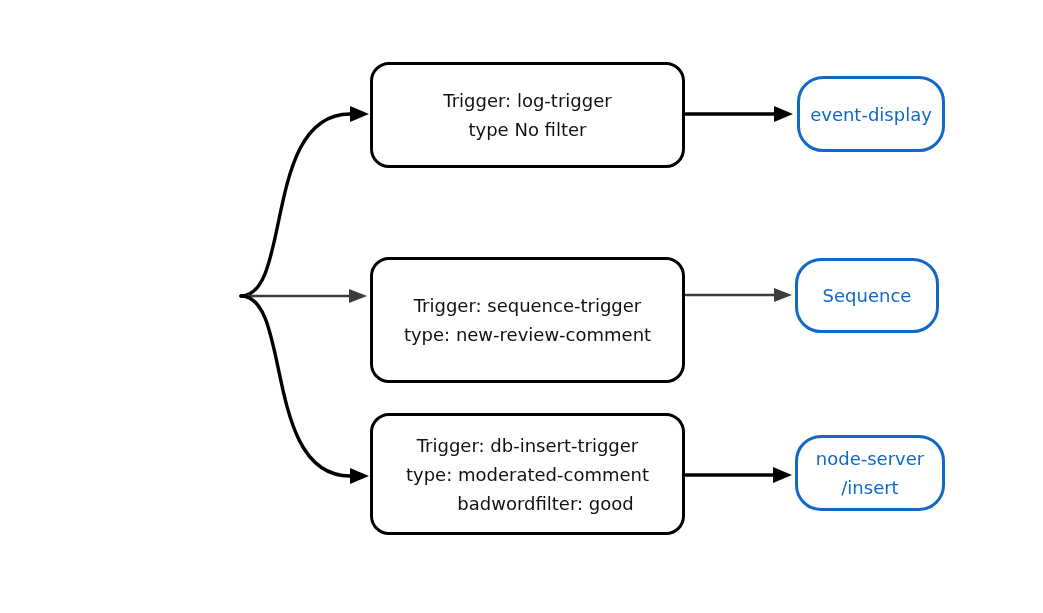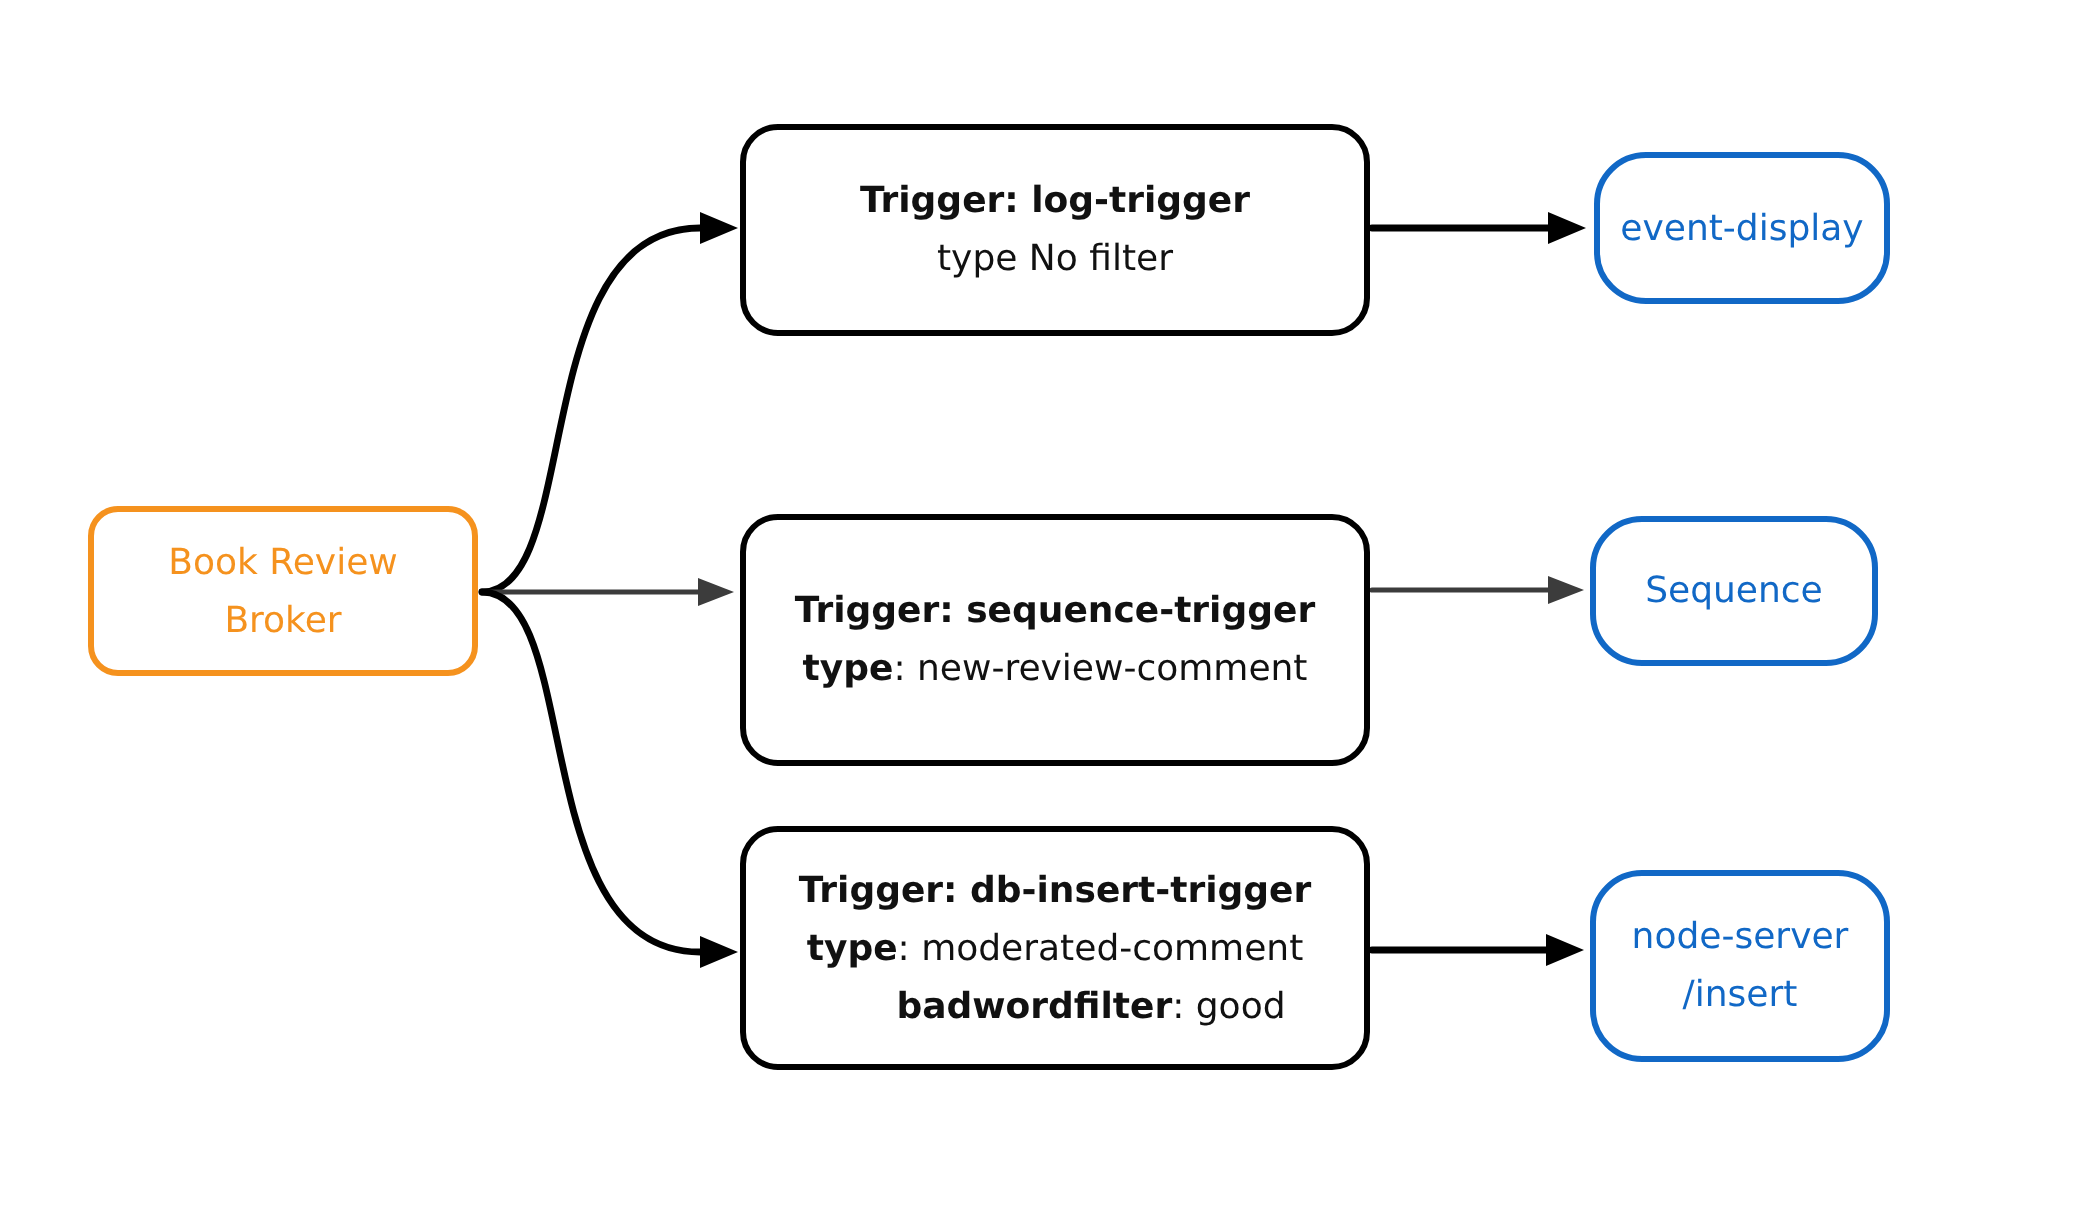--- a/index.html
+++ b/index.html
@@ -48,22 +48,22 @@
   .trigger-1{top:62px;height:106px;}
   .trigger-2{top:257px;height:126px;}
   .trigger-3{top:413px;height:122px;}
   .sink{
     border:3px solid var(--blue);
     border-radius:26px;
     color:var(--blue);
   }
   .sink-1{left:797px;top:76px;width:148px;height:76px;}
   .sink-2{left:795px;top:258px;width:144px;height:75px;}
-  .sink-3{left:795px;top:435px;width:150px;height:96px;}
-  .b{font-weight:700;}
+  .sink-3{left:795px;top:435px;width:150px;height:76px;}
+  .b{font-weight:400;}
   .shift-right{transform:translateX(18px);text-align:center;}
   .edge-black{stroke:var(--arrow-black);stroke-width:3.4;fill:none;stroke-linecap:round;}
   .edge-gray{stroke:var(--arrow-gray);stroke-width:2.6;fill:none;stroke-linecap:round;}
   .head-black{fill:var(--arrow-black);}
   .head-gray{fill:var(--arrow-gray);}
 </style>
 </head>
 <body>
 
 <div class="canvas">
@@ -82,24 +82,20 @@
     <line class="edge-black" x1="686" y1="114" x2="774" y2="114"></line>
     <polygon class="head-black" points="793,114 774,106 774,122"></polygon>
 
     <line class="edge-gray" x1="686" y1="295" x2="774" y2="295"></line>
     <polygon class="head-gray" points="792,295 774,288 774,302"></polygon>
 
     <line class="edge-black" x1="686" y1="475" x2="773" y2="475"></line>
     <polygon class="head-black" points="792,475 773,467 773,483"></polygon>
   </svg>
 
-  <div class="node broker">
-    <div>Book Review</div>
-    <div>Broker</div>
-  </div>
 
   <div class="node trigger trigger-1">
     <div><span class="b">Trigger: log-trigger</span></div>
     <div><span class="b"></span><span>type No filter</span></div>
   </div>
 
   <div class="node trigger trigger-2">
     <div><span class="b">Trigger: sequence-trigger</span></div>
     <div><span class="b">type</span><span>: new-review-comment</span></div>
   </div>

